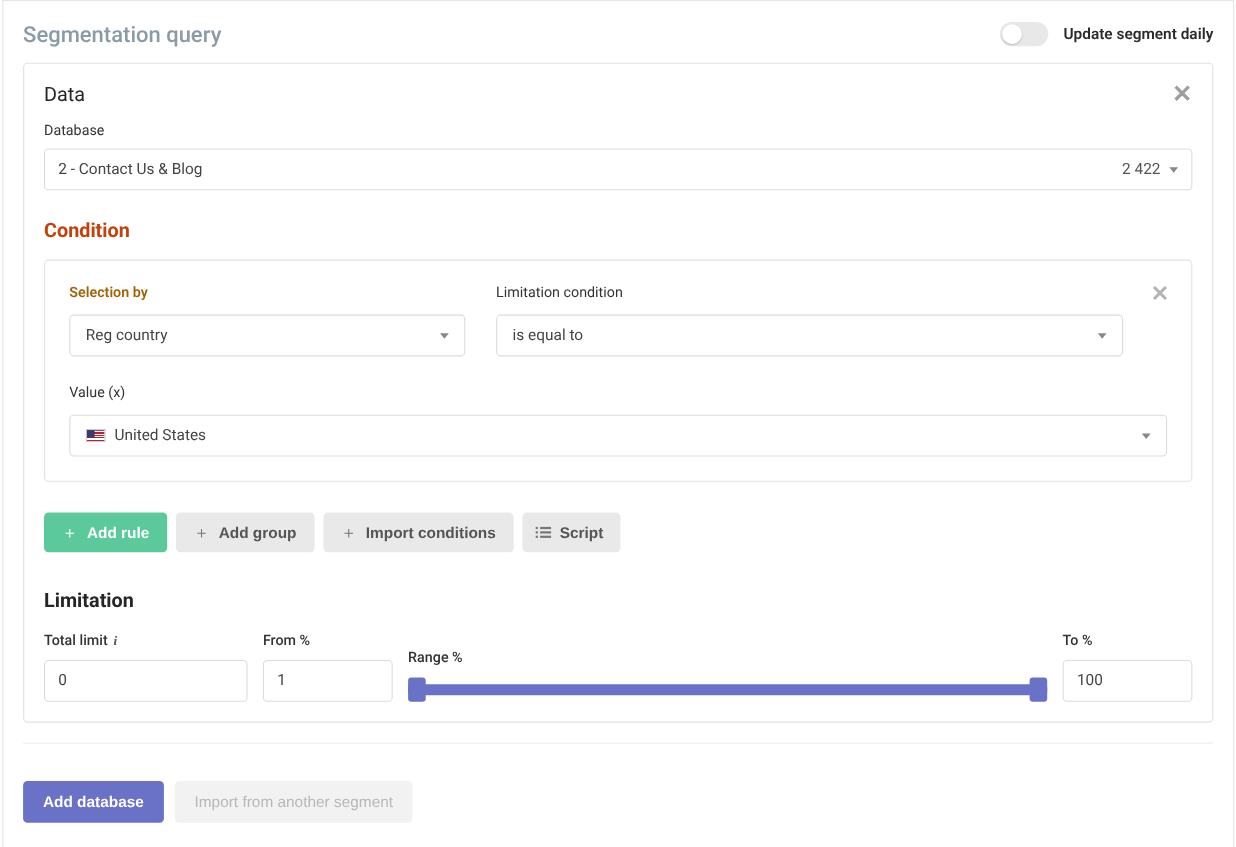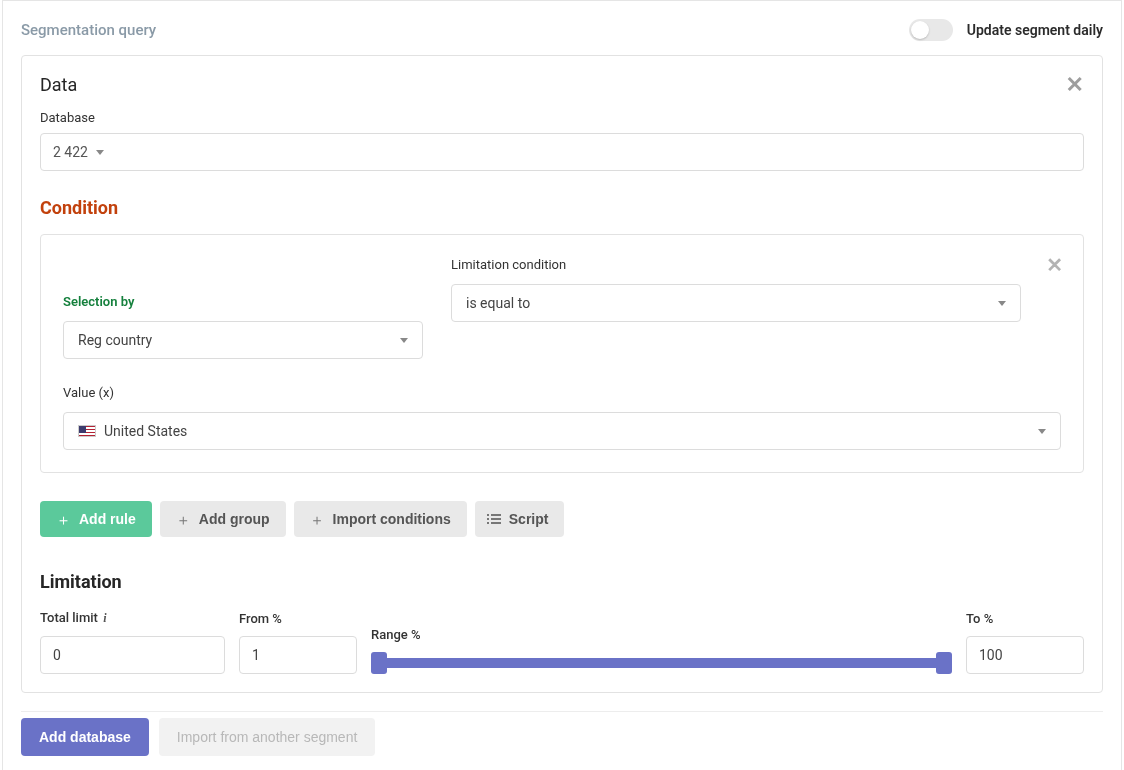--- a/index.html
+++ b/index.html
@@ -21,21 +21,21 @@
     padding: 18px 0 0 0;
     min-height: 770px;
   }
   .header-row {
     display: flex;
     align-items: center;
     padding: 0 18px 14px 18px;
   }
   .seg-title {
     color: #8a9aa7;
-    font-size: 15px;
+    font-size: 20px;
     font-weight: 500;
     flex: 1;
   }
   .toggle-wrap {
     display: flex;
     align-items: center;
     gap: 14px;
   }
   .toggle {
     width: 44px;
@@ -140,24 +140,23 @@
     line-height: 1;
   }
   .cond-row {
     display: flex;
     gap: 28px;
   }
   .cond-col-a { width: 360px; }
   .cond-col-b { flex: 1; margin-right: 40px; }
   .cond-label {
     font-size: 13px;
-    color: #15803d;
+    color: #a16207;
     font-weight: 600;
     margin-bottom: 12px;
-    margin-top: 37px;
   }
   .cond-label-light {
     font-size: 13px;
     color: #333;
     margin-bottom: 12px;
   }
   .cond-select {
     width: 100%;
     border: 1px solid #dcdcdc;
     border-radius: 4px;
@@ -301,21 +300,21 @@
     border-radius: 3px;
     transform: translate(-50%, -50%);
     cursor: pointer;
   }
   .range-handle.left { left: 0%; transform: translate(0, -50%);}
   .range-handle.right { left: 100%; transform: translate(-100%, -50%);}
 
   .bottom-actions {
     margin: 18px 18px 0 18px;
     border-top: 1px solid #ededed;
-    padding-top: 6px;
+    padding-top: 34px;
     display: flex;
     gap: 10px;
   }
   .btn-primary {
     background: #6a72c7;
     color: #fff;
     border: none;
     border-radius: 4px;
     padding: 11px 18px;
     font-size: 14px;
@@ -349,20 +348,21 @@
   </div>
 
   <div class="card">
     <div class="section-title-row">
       <div class="section-title">Data</div>
       <div class="close-x">✕</div>
     </div>
 
     <div class="field-label first">Database</div>
     <div class="select-field">
+      <span class="val">2 - Contact Us &amp; Blog</span>
       <span class="count">2 422</span>
       <span class="caret"></span>
     </div>
 
     <div class="sub-section-title">Condition</div>
 
     <div class="condition-box">
       <div class="cond-close">✕</div>
 
       <div class="cond-row">

